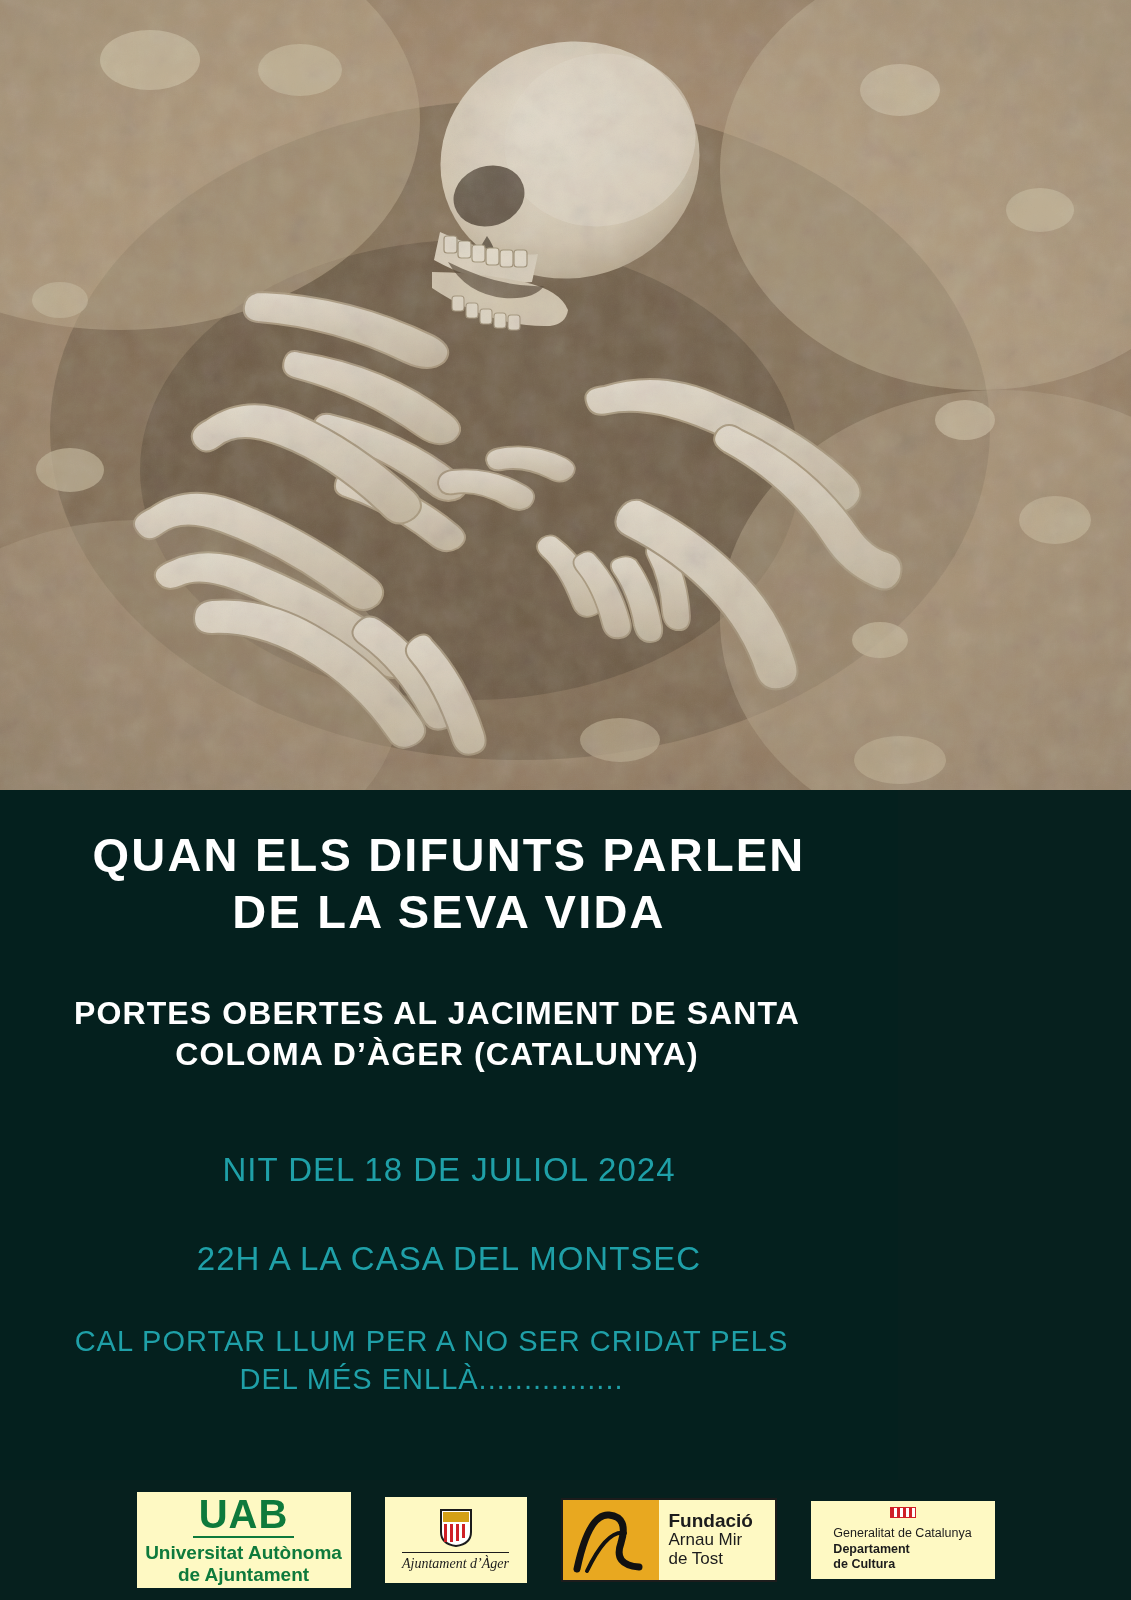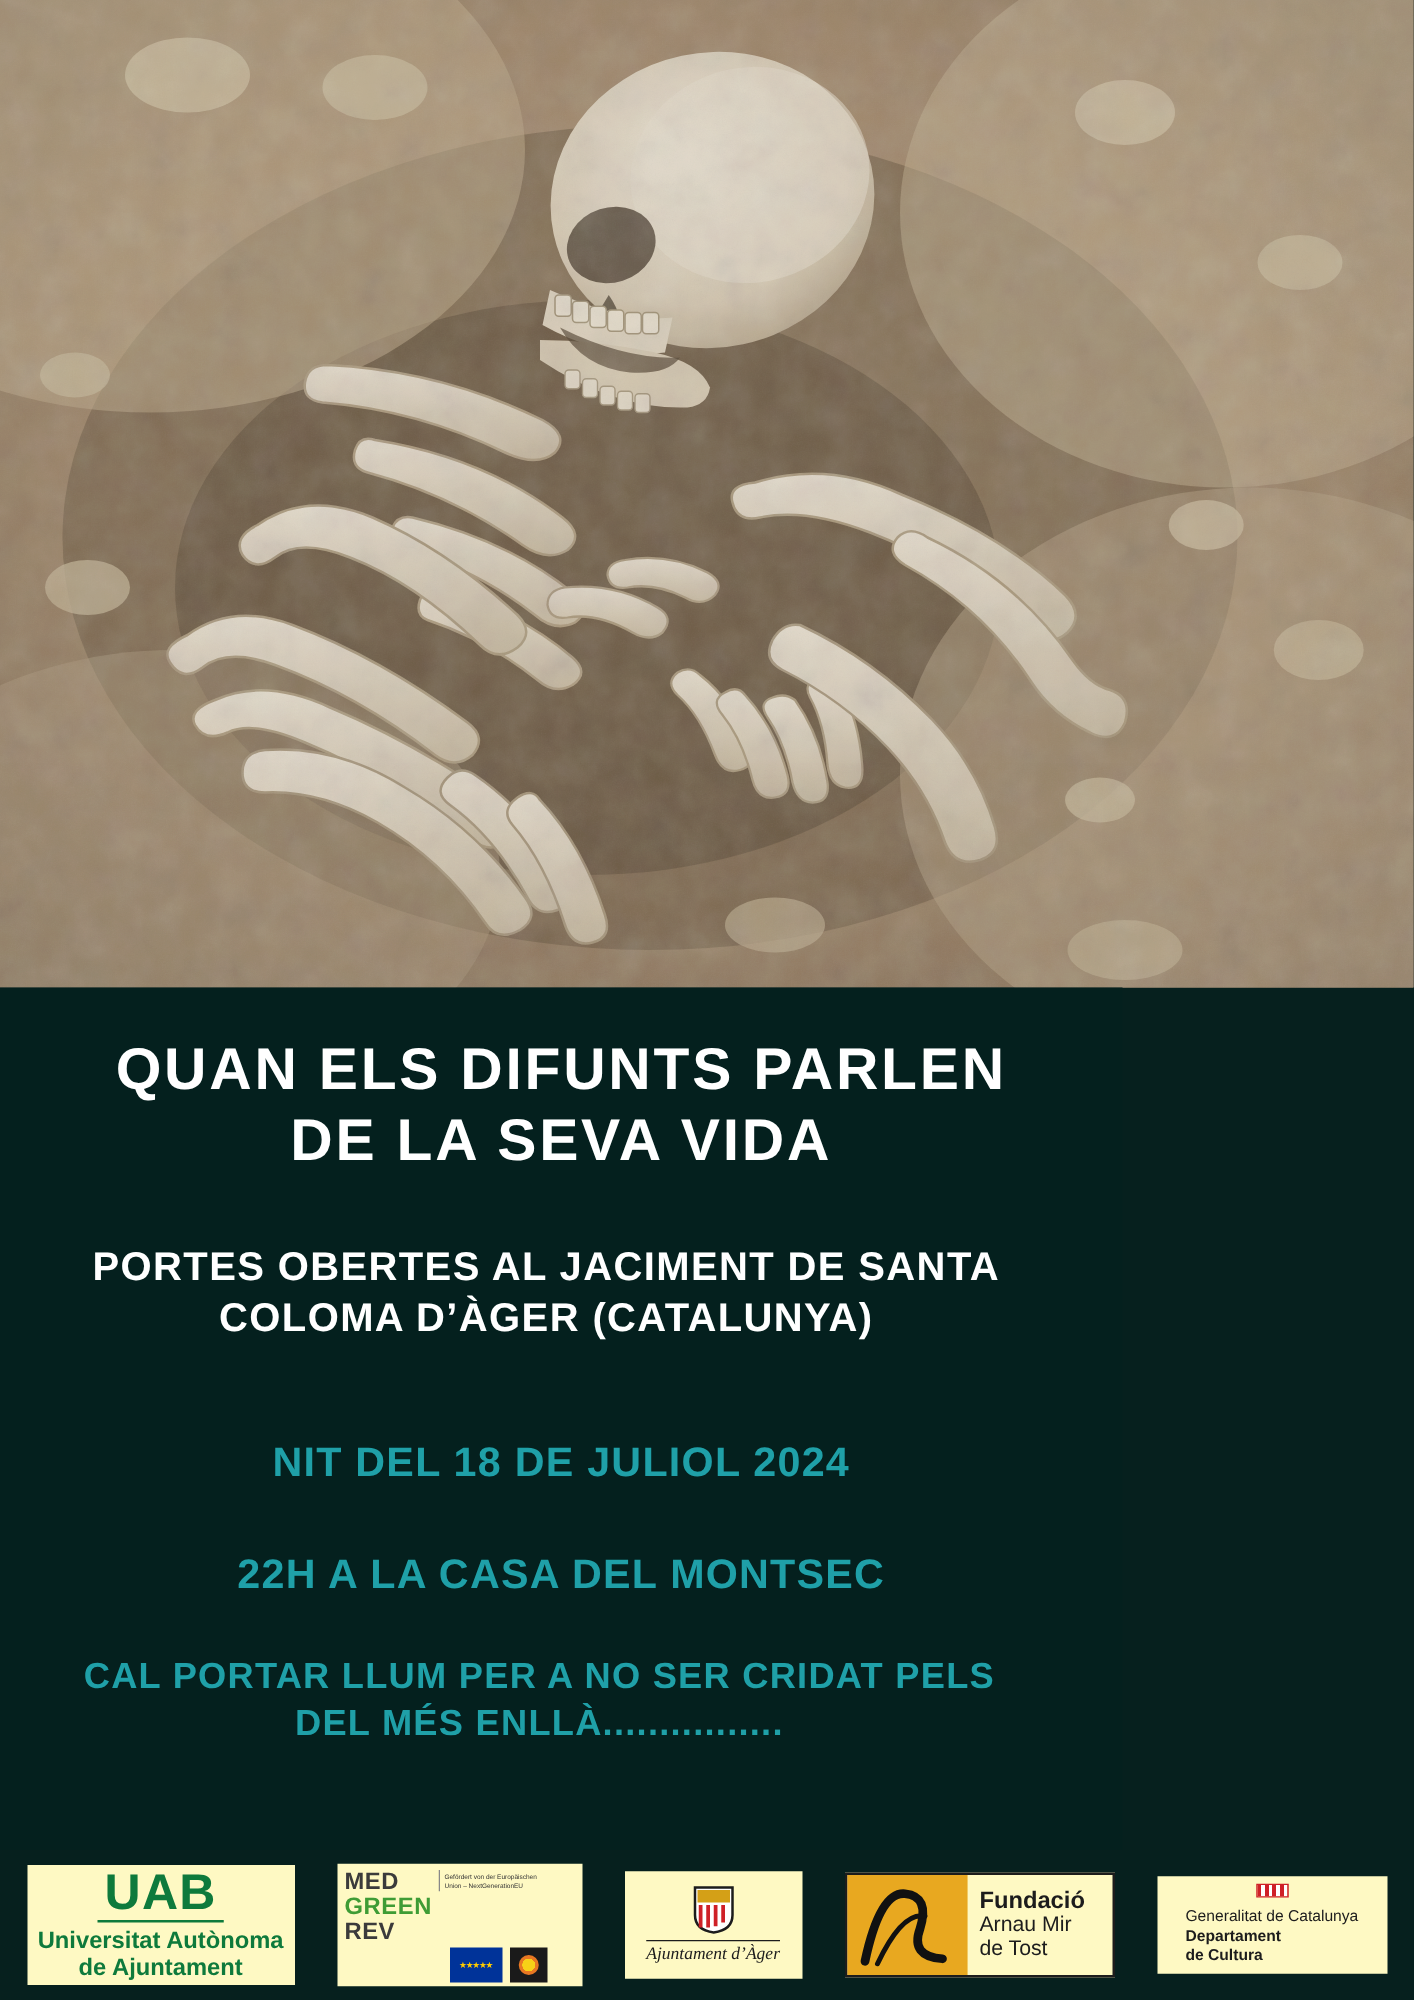--- a/index.html
+++ b/index.html
@@ -60,21 +60,21 @@
     letter-spacing: 1.1px;
     line-height: 1.28;
     text-transform: uppercase;
   }
   .detail-wrap {
     padding-top: 74px;
   }
   .detail {
     margin: 0;
     color: #1fa0a8;
-    font-weight: bold;
+    font-weight: normal;
     text-transform: uppercase;
     letter-spacing: 1px;
     line-height: 1.25;
   }
   .detail.d1 { font-size: 33px; }
   .detail.d2 { font-size: 33px; padding-top: 48px; }
   .detail.d3 { font-size: 29px; padding: 44px 90px 0 55px; line-height: 1.3; }
 
   
   .logos {
@@ -398,36 +398,20 @@
   <div class="logos">
 
     <div class="logo logo-uab">
       <div class="uab-main">UAB</div>
       <div class="uab-sub">
         <div>Universitat Autònoma</div>
         <div>de Ajuntament</div>
       </div>
     </div>
 
-    <div class="logo logo-med">
-      <div class="med-top">
-        <div class="med-words">
-          <div class="w1">MED</div>
-          <div class="w2">GREEN</div>
-          <div class="w3">REV</div>
-        </div>
-        <div class="med-eu-text">Gefördert von der Europäischen Union – NextGenerationEU</div>
-      </div>
-      <div class="med-bottom">
-        <div class="eu-flag">
-            <span class="stars">★★★★★</span>
-          </div>
-        <div class="ngeu"></div>
-      </div>
-    </div>
 
     <div class="logo logo-ajt">
       <svg class="ajt-shield" viewBox="0 0 34 40" aria-hidden="true">
         <path d="M2 2 h30 v22 q0 12 -15 14 Q2 36 2 24 Z" fill="#ffffff" stroke="#1c1c1c" stroke-width="2"></path>
         <rect x="4" y="4" width="26" height="10" fill="#d4a017"></rect>
         <g fill="#cf2027">
           <rect x="5" y="16" width="3" height="18"></rect>
           <rect x="11" y="16" width="3" height="18"></rect>
           <rect x="17" y="16" width="3" height="17"></rect>
           <rect x="23" y="16" width="3" height="14"></rect>

